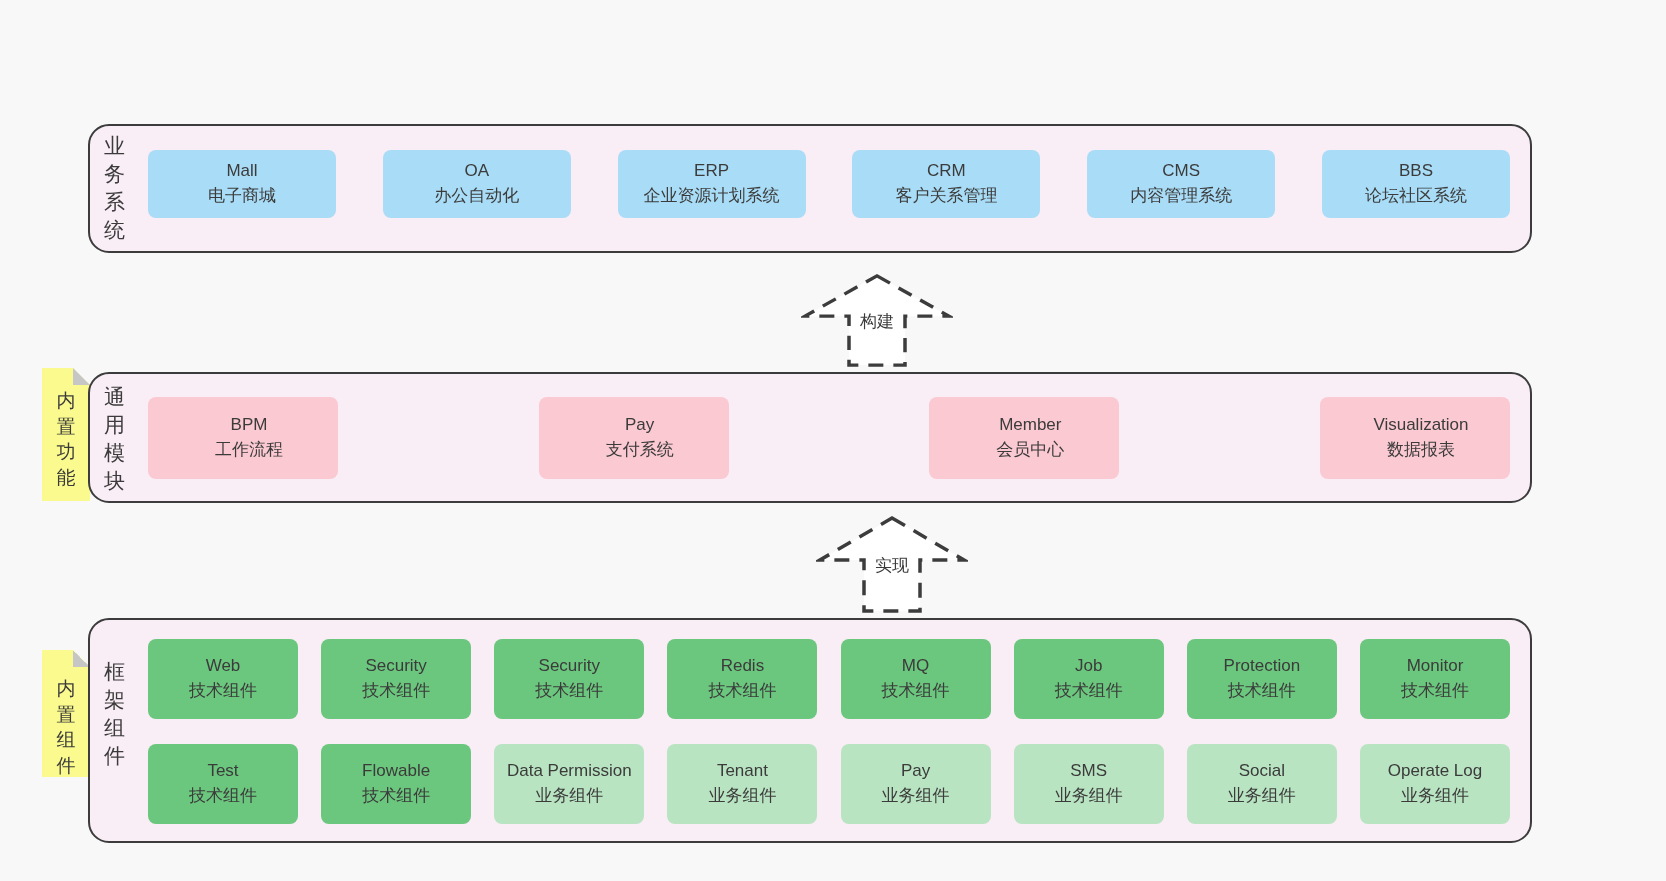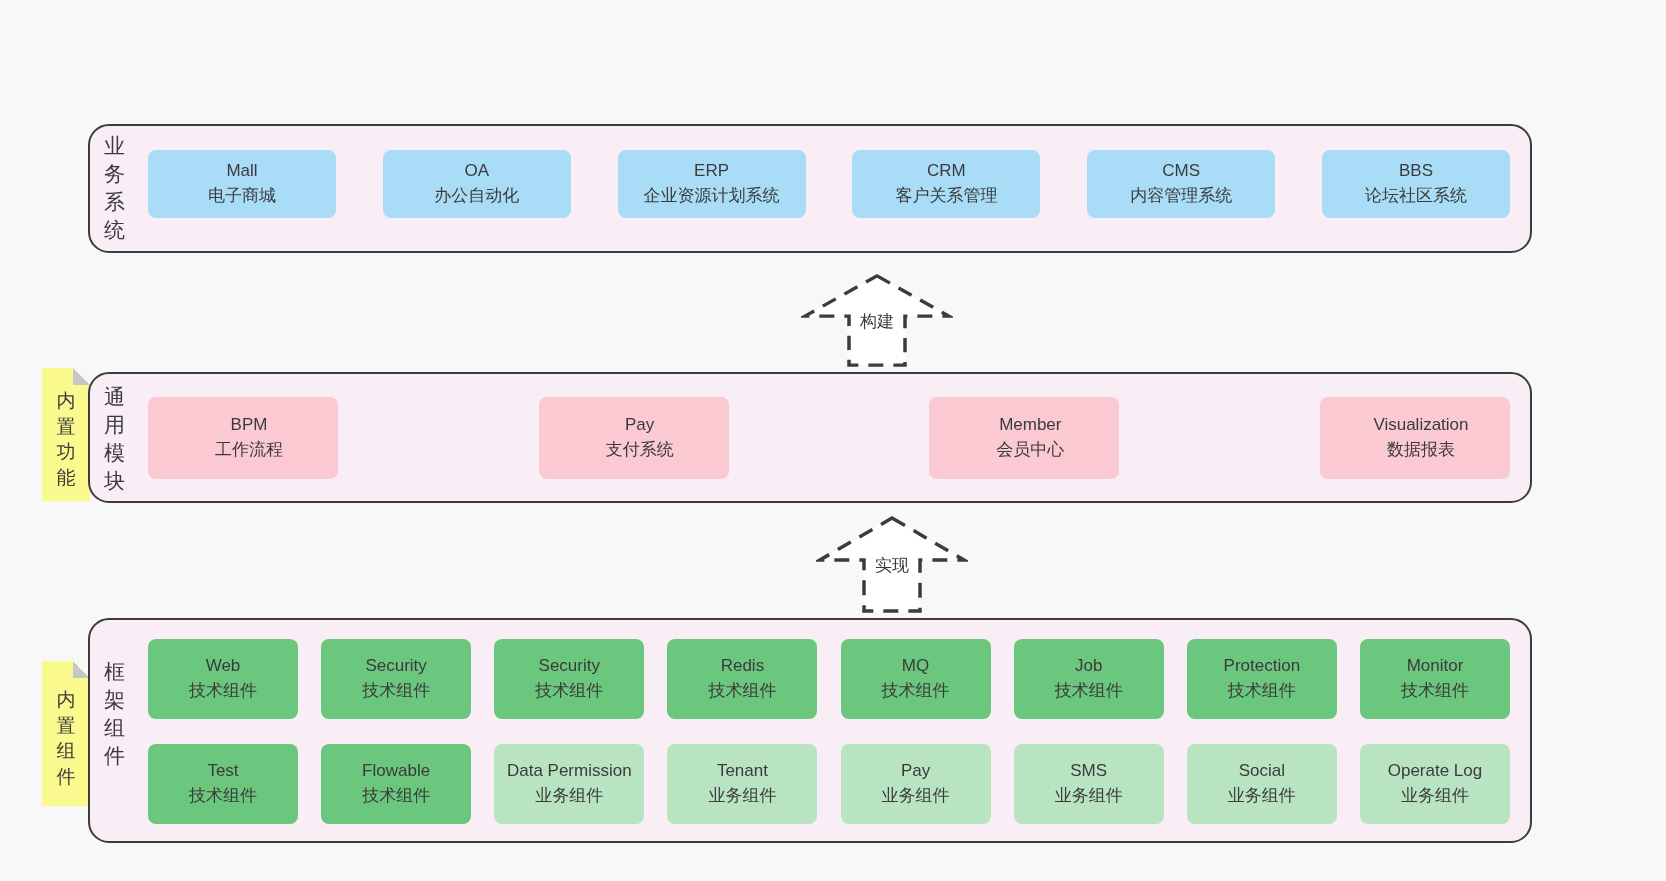--- a/index.html
+++ b/index.html
@@ -56,21 +56,21 @@
   .green{background:var(--green);}
   .lgreen{background:var(--light-green);}
   .box-name,.box-desc{width:100%;}
 
   .tab{
     position:absolute;left:42px;width:48px;z-index:0;
     background:var(--yellow);
     clip-path:polygon(0 0,calc(100% - 17px) 0,100% 17px,100% 100%,0 100%);
   }
   #tab-modules{top:368px;height:133px;}
-  #tab-framework{top:650px;height:145px;margin-top:11px;}
+  #tab-framework{top:650px;height:127px;}
   .fold{
     position:absolute;top:0;right:0;width:17px;height:17px;
     background:linear-gradient(to bottom left,rgba(0,0,0,0) 50%,var(--fold-gray) 50%);
   }
   .tab-label{
     margin:20px auto 0;width:20px;text-align:center;
     font-size:19px;line-height:1.35;word-break:break-all;
   }
   #tab-framework .tab-label{margin-top:26px;}
 

